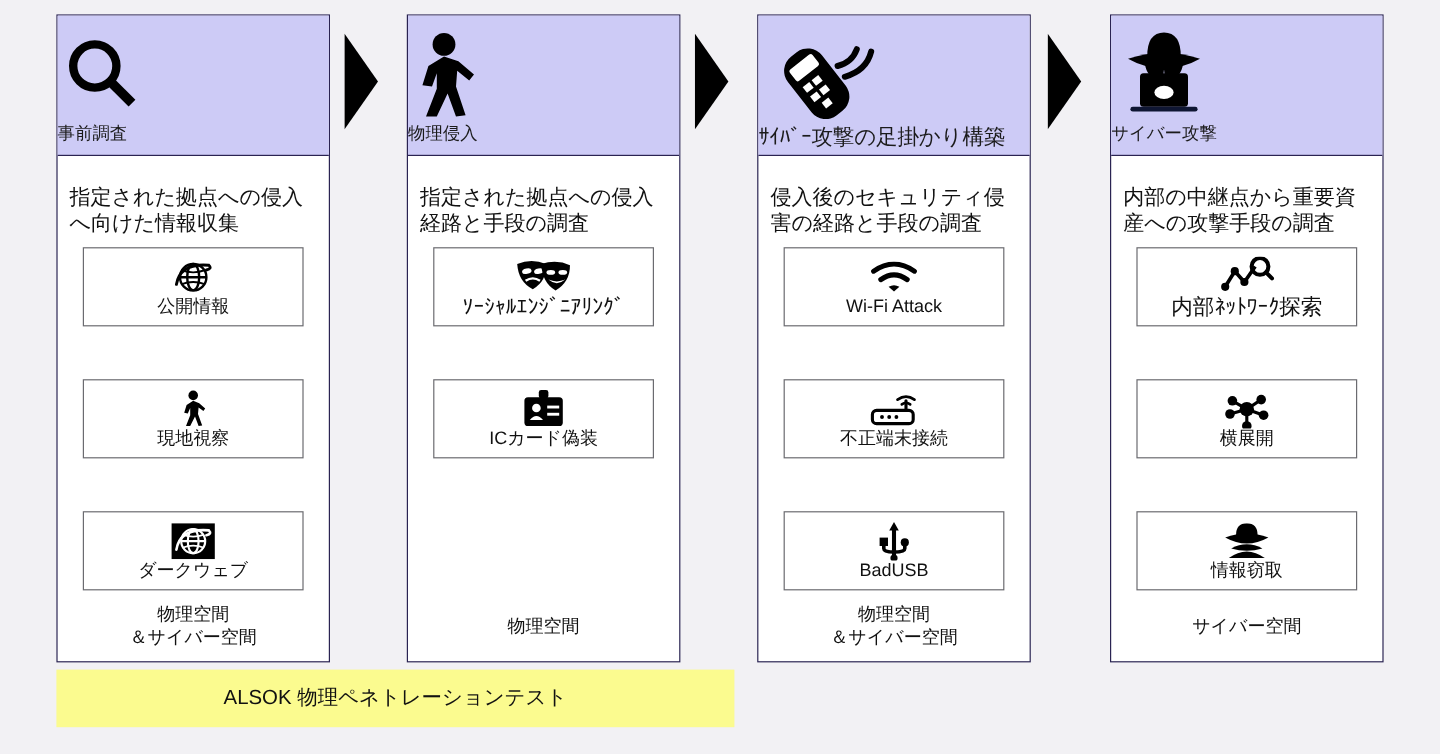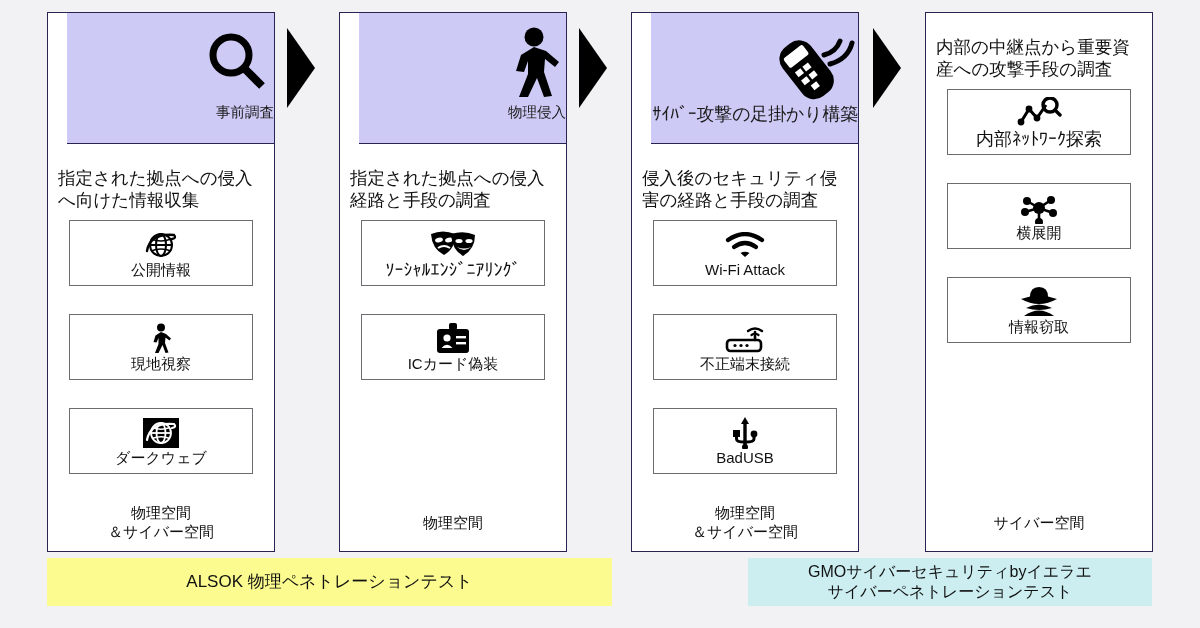--- a/index.html
+++ b/index.html
@@ -25,30 +25,29 @@
     background: #ffffff;
     display: flex;
     flex-direction: column;
   }
   .col-1 { left: 47px; }
   .col-2 { left: 339px; }
   .col-3 { left: 631px; }
   .col-4 { left: 925px; }
 
   .col-head {
-    height: 131px;
+    height: 117px;
     background: #cdcbf6;
     border-bottom: 1.6px solid #2a2352;
     display: flex;
     flex-direction: column;
-    align-items: flex-end;
+    align-items: flex-start;
     justify-content: flex-start;
     padding-top: 8px;
     flex: 0 0 auto;
-    margin-left: 19px;
   }
   .head-icon {
     height: 84px;
     display: flex; align-items: center; justify-content: center;
   }
   .head-icon svg { display: block; }
   .head-label {
     font-size: 14.5px;
     color: #1b1b1b;
     line-height: 1;
@@ -65,21 +64,21 @@
     height: 72px;
     flex: 0 0 auto;
   }
 
   .items {
     flex: 1 1 auto;
     display: flex;
     flex-direction: column;
     justify-content: flex-start;
     align-items: center;
-    gap: 28px;
+    gap: 44px;
     padding-top: 4px;
   }
   .item {
     width: 184px;
     height: 66px;
     border: 1.4px solid #6b6b70;
     background: #ffffff;
     display: flex;
     flex-direction: column;
     align-items: center;
@@ -326,20 +325,33 @@
       </div>
 
     </div>
     <div class="col-foot">
       <span>物理空間</span>
       <span>＆サイバー空間</span>
     </div>
   </div>
 
   <div class="col col-4">
+    <div class="col-head">
+      <div class="head-icon">
+        <svg width="88" height="76" viewBox="0 0 88 76">
+          <path d="M30 22 Q30 2 44 2 Q58 2 58 22 Z" fill="#000"></path>
+          <path d="M14 24 Q44 14 74 24 Q60 32 44 32 Q28 32 14 24 Z" fill="#000"></path>
+          <path d="M28 28 Q30 40 38 40 Q44 40 44 33 Q44 40 50 40 Q58 40 60 28 Z" fill="#000"></path>
+          <rect x="24" y="36" width="40" height="28" rx="3" fill="#000"></rect>
+          <ellipse cx="44" cy="52" rx="8" ry="5.5" fill="#fff"></ellipse>
+          <rect x="16" y="64" width="56" height="4" rx="2" fill="#0f1633"></rect>
+        </svg>
+      </div>
+      <div class="head-label">サイバー攻撃</div>
+    </div>
     <div class="col-desc">内部の中継点から重要資産への攻撃手段の調査</div>
     <div class="items">
 
       <div class="item">
         <div class="item-icon">
           <svg width="46" height="30" viewBox="0 0 46 30">
             <polyline points="5,25 13,12 21,21 30,8" fill="none" stroke="#000" stroke-width="3"></polyline>
             <circle cx="5" cy="25" r="3.4" fill="#000"></circle>
             <circle cx="13" cy="12" r="3.4" fill="#000"></circle>
             <circle cx="21" cy="21" r="3.4" fill="#000"></circle>
@@ -399,20 +411,14 @@
   </div>
   <div class="arrow arrow-3">
     <svg width="32" height="80" viewBox="0 0 32 80">
         <polygon points="0,0 28,40 0,80" fill="#000"></polygon>
       </svg>
   </div>
 
   <div class="bar bar-yellow">
     <span>ALSOK 物理ペネトレーションテスト</span>
   </div>
-  <div class="bar bar-teal">
-    <div>
-      <div>GMOサイバーセキュリティbyイエラエ</div>
-      <div>サイバーペネトレーションテスト</div>
-    </div>
-  </div>
 
 </div>
 
 </body></html>

